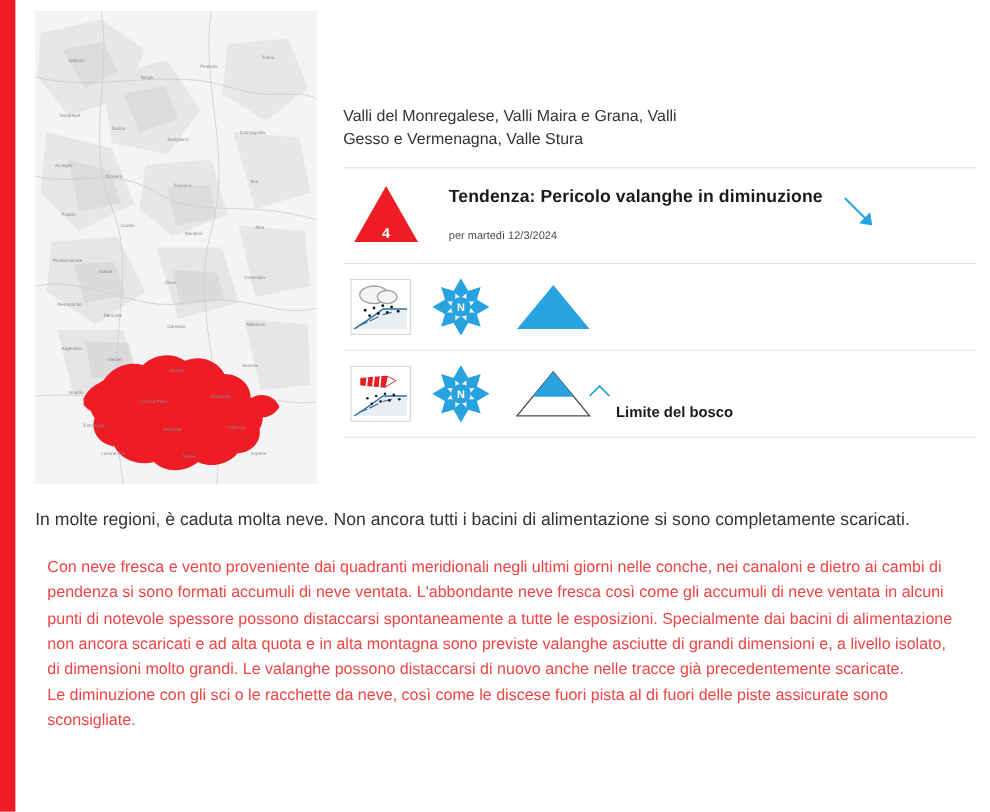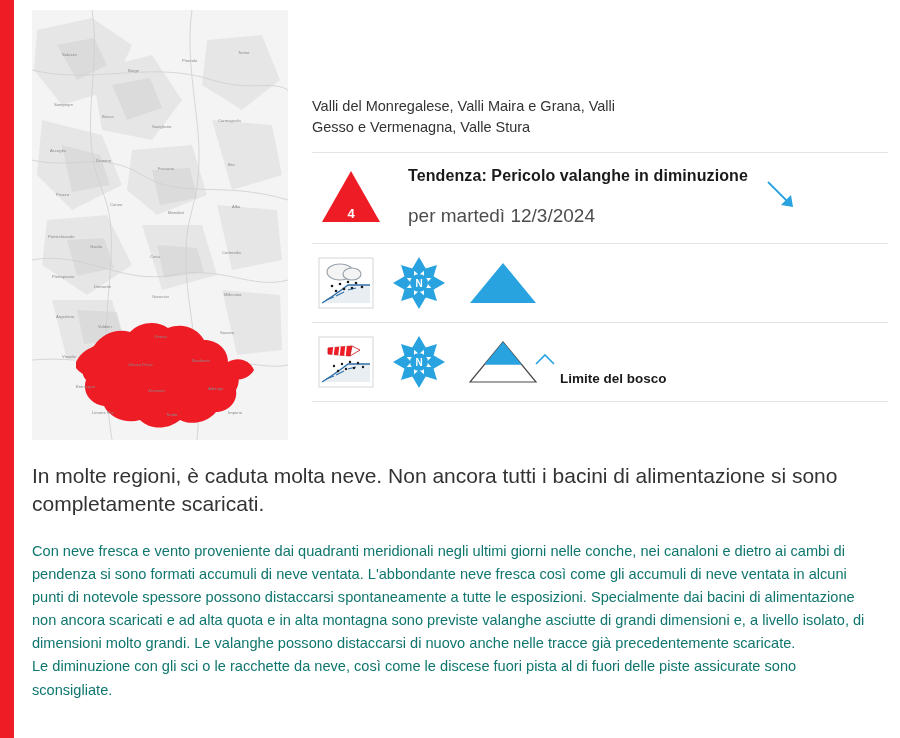--- a/index.html
+++ b/index.html
@@ -86,21 +86,21 @@
     margin-left: 26px;
     flex: 1 1 auto;
   }
   .trend-title {
     font-size: 16px;
     font-weight: bold;
     color: #1a1a1a;
     letter-spacing: .1px;
   }
   .trend-sub {
-    font-size: 19px;
+    font-size: 10px;
     color: #4d4d4d;
     margin-top: 20px;
   }
   .trend-arrow { margin-right: 90px; }
 
   .icon-row {
     display: flex;
     align-items: center;
     padding: 12px 0 12px 0;
     border-bottom: 1px solid #e3e3e3;
@@ -122,31 +122,31 @@
   }
   .treeline-wrap { display:flex; align-items:flex-end; }
 
   
   .text-block {
     position: absolute;
     left: 32px; top: 462px;
     width: 845px;
   }
   .headline {
-    font-size: 21px;
+    font-size: 16px;
     color: #333333;
     line-height: 1.34;
     font-weight: normal;
     margin: 0 0 22px 0;
   }
   .body-text {
     font-size: 14.6px;
-    color: #0f766e;
+    color: #ef4444;
     line-height: 1.58;
-    margin: 0;
+    margin: 11px;
   }
   .body-text p { margin: 0; }
 </style>
 </head>
 <body>
 
 <div id="page">
 
   <div class="danger-bar"></div>
 

